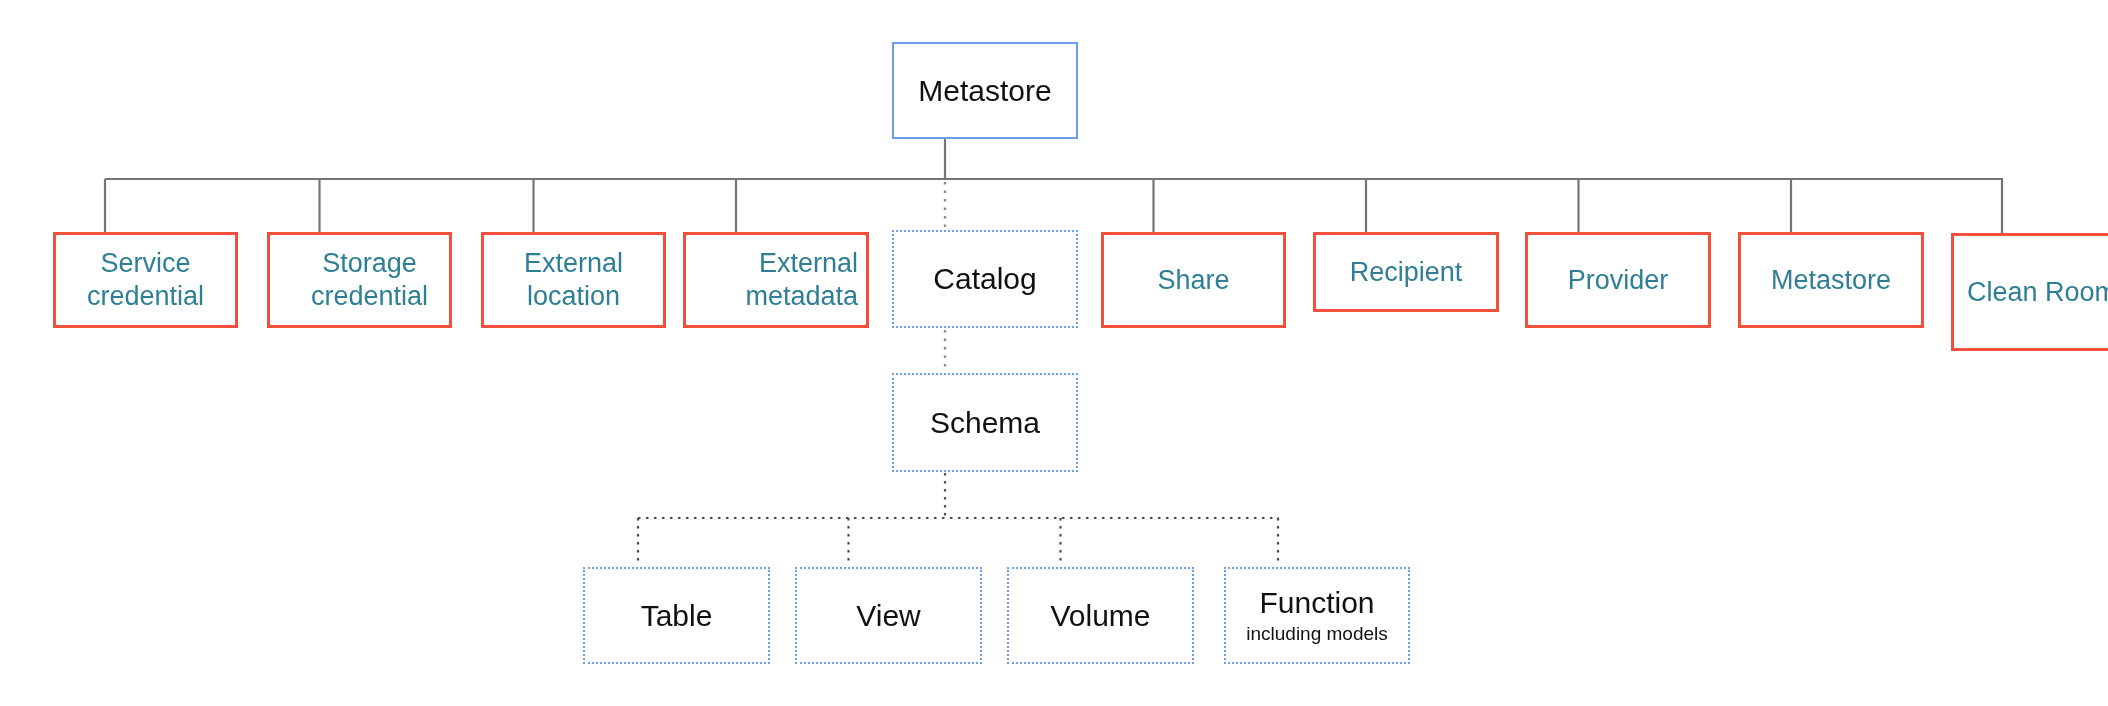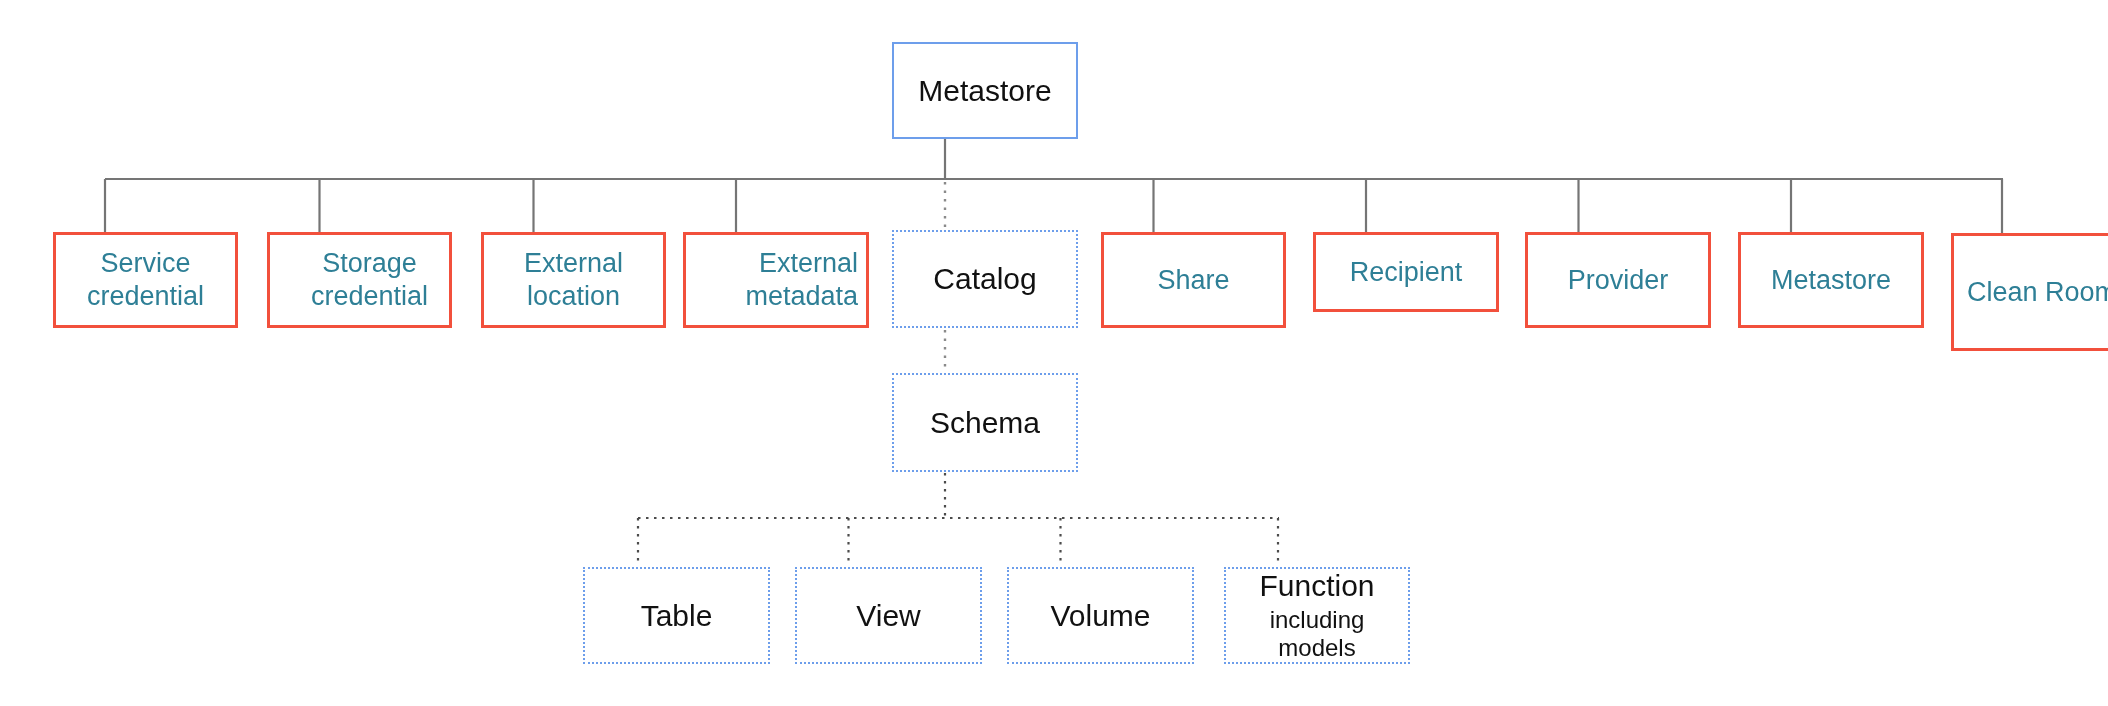--- a/index.html
+++ b/index.html
@@ -61,21 +61,21 @@
     border: 2.5px solid var(--blue-border, #6D9EEB);
     color: var(--text-black, #111111);
     font-size: 30px;
   }
   .node-blue-dotted {
     border: 2.5px dotted var(--blue-border, #6D9EEB);
     color: var(--text-black, #111111);
     font-size: 30px;
   }
   .sublabel {
-    font-size: 24px;
+    font-size: 19px;
     margin-top: 3px;
     color: var(--text-black, #111111);
   }
 </style>
 </head>
 <body>
 
 <div class="canvas">
 
   <svg class="lines" viewBox="0 0 2108 706" xmlns="http://www.w3.org/2000/svg">

